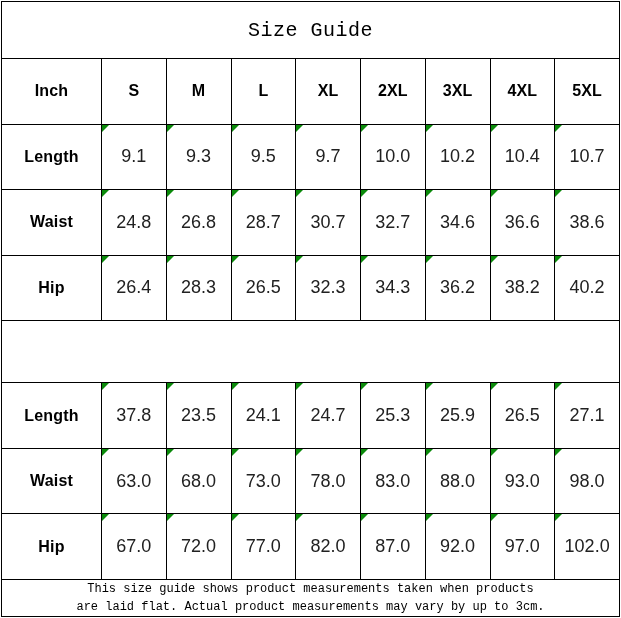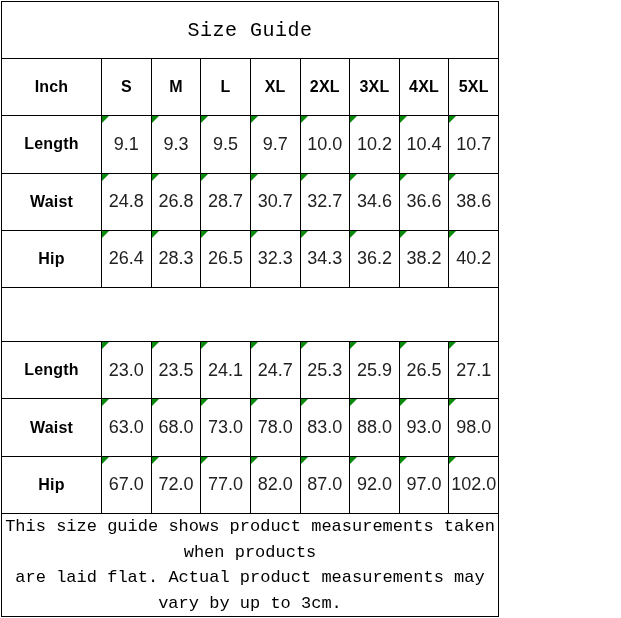--- a/index.html
+++ b/index.html
@@ -10,21 +10,21 @@
   body {
     width: 621px;
     height: 618px;
     position: relative;
     font-family: "Liberation Sans", sans-serif;
     color: #000;
   }
   table.size-guide {
     border-collapse: collapse;
     table-layout: fixed;
-    width: 498px;
+    width: 619px;
     height: 616px;
     margin: 1px;
     background: #ffffff;
   }
   col.c-label { width: 100px; }
   td {
     border: 1.5px solid #000;
     text-align: center;
     vertical-align: middle;
     position: relative;
@@ -45,21 +45,21 @@
     font-size: 16px;
     letter-spacing: 0.2px;
     margin-left: 8px;
   }
   td.val {
     font-size: 18px;
     color: #212121;
   }
   td.footer-cell {
     font-family: "Liberation Mono", "DejaVu Sans Mono", monospace;
-    font-size: 17px;
+    font-size: 12px;
     line-height: 1.5;
     font-weight: 500;
   }
   
   span.tri {
     position: absolute;
     top: 0;
     left: 0;
     width: 0;
     height: 0;
@@ -124,21 +124,21 @@
         <td class="val"><span class="tri"></span><span class="txt">34.3</span></td>
         <td class="val"><span class="tri"></span><span class="txt">36.2</span></td>
         <td class="val"><span class="tri"></span><span class="txt">38.2</span></td>
         <td class="val"><span class="tri"></span><span class="txt">40.2</span></td>
       </tr>
       <tr class="spacer-row">
         <td class="spacer" colspan="9"></td>
       </tr>
       <tr class="grid-row">
         <td class="hdr"><span class="txt">Length</span></td>
-        <td class="val"><span class="tri"></span><span class="txt">23.0</span></td>
+        <td class="val"><span class="tri"></span><span class="txt">37.8</span></td>
         <td class="val"><span class="tri"></span><span class="txt">23.5</span></td>
         <td class="val"><span class="tri"></span><span class="txt">24.1</span></td>
         <td class="val"><span class="tri"></span><span class="txt">24.7</span></td>
         <td class="val"><span class="tri"></span><span class="txt">25.3</span></td>
         <td class="val"><span class="tri"></span><span class="txt">25.9</span></td>
         <td class="val"><span class="tri"></span><span class="txt">26.5</span></td>
         <td class="val"><span class="tri"></span><span class="txt">27.1</span></td>
       </tr>
       <tr class="grid-row">
         <td class="hdr"><span class="txt">Waist</span></td>

